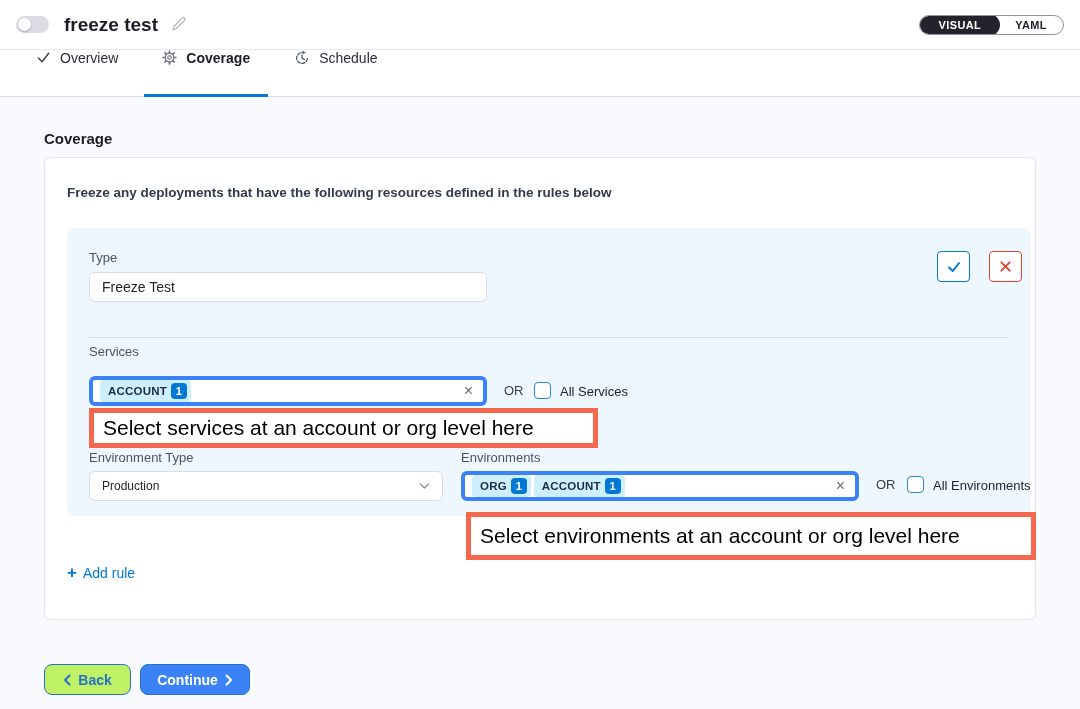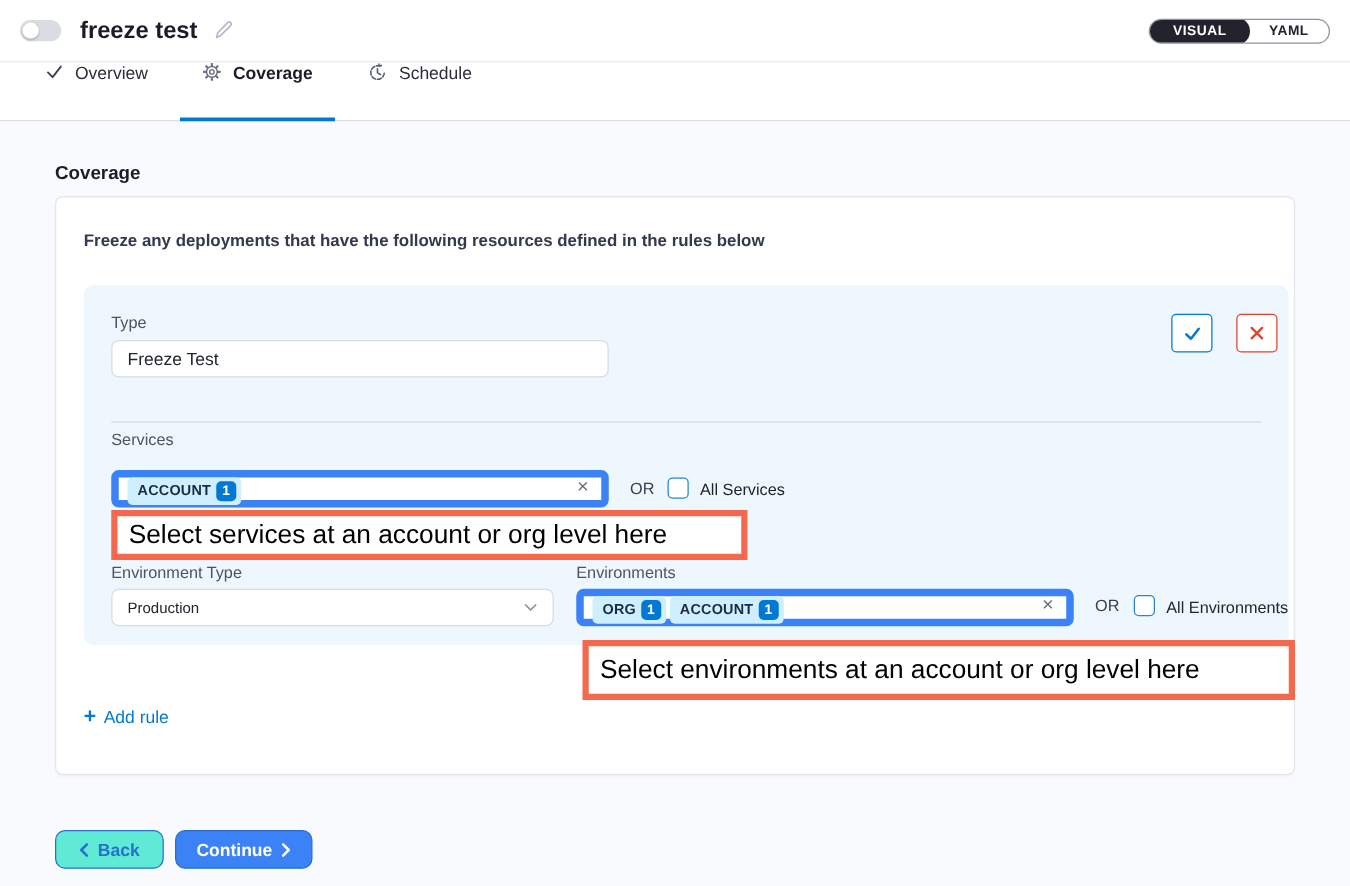--- a/index.html
+++ b/index.html
@@ -90,22 +90,22 @@
     position:absolute; width:33px; height:31px; background:#ffffff;
     border-radius:4px; display:flex; align-items:center; justify-content:center;
     cursor:pointer;
   }
   .icon-btn.confirm { border:1.5px solid #0278d5; }
   .icon-btn.cancel  { border:1.5px solid #e0432f; }
   .divider { position:absolute; left:22px; right:22px; top:109px; height:1px; background:#d8dade; }
 
   .multiselect {
     position:absolute; height:30px; background:#ffffff;
-    border:6px solid #3b82f6; border-radius:6px;
-    display:flex; padding:0 8px 0 4px; cursor:text;
+    border:4px solid #3b82f6; border-radius:6px;
+    display:flex; align-items:center; padding:0 8px 0 4px; cursor:text;
   }
   .tag {
     display:flex; align-items:center; background:#cdeffe; border-radius:4px;
     height:22px; padding:0 4px 0 8px; margin-left:3px;
     font-size:11.5px; font-weight:600; color:#1d2b3e; letter-spacing:.2px;
   }
   .tag .count {
     margin-left:4px; width:16px; height:16px; border-radius:4px;
     background:#0278d5; color:#ffffff; font-size:11px; font-weight:bold;
     display:flex; align-items:center; justify-content:center;
@@ -141,21 +141,21 @@
   }
   .add-rule .plus { font-size:17px; font-weight:bold; line-height:1; }
 
   
   .btn {
     position:absolute; top:664px; height:31px; border-radius:8px;
     display:flex; align-items:center; justify-content:center; gap:7px;
     font-size:14px; font-weight:bold; cursor:pointer;
     font-family:"Liberation Sans", sans-serif;
   }
-  .btn-back { left:44px; width:87px; background:#5eead4; border:1px solid #2970c9; color:#2970c9; }
+  .btn-back { left:44px; width:87px; background:#bef264; border:1px solid #2970c9; color:#2970c9; }
   .btn-continue { left:140px; width:110px; background:#3b82f6; border:1px solid #2970c9; color:#ffffff; }
 </style>
 </head>
 <body>
 
 <div class="header">
   <div class="toggle">
     <div class="knob"></div>
   </div>
   <div class="page-title">freeze test</div>

